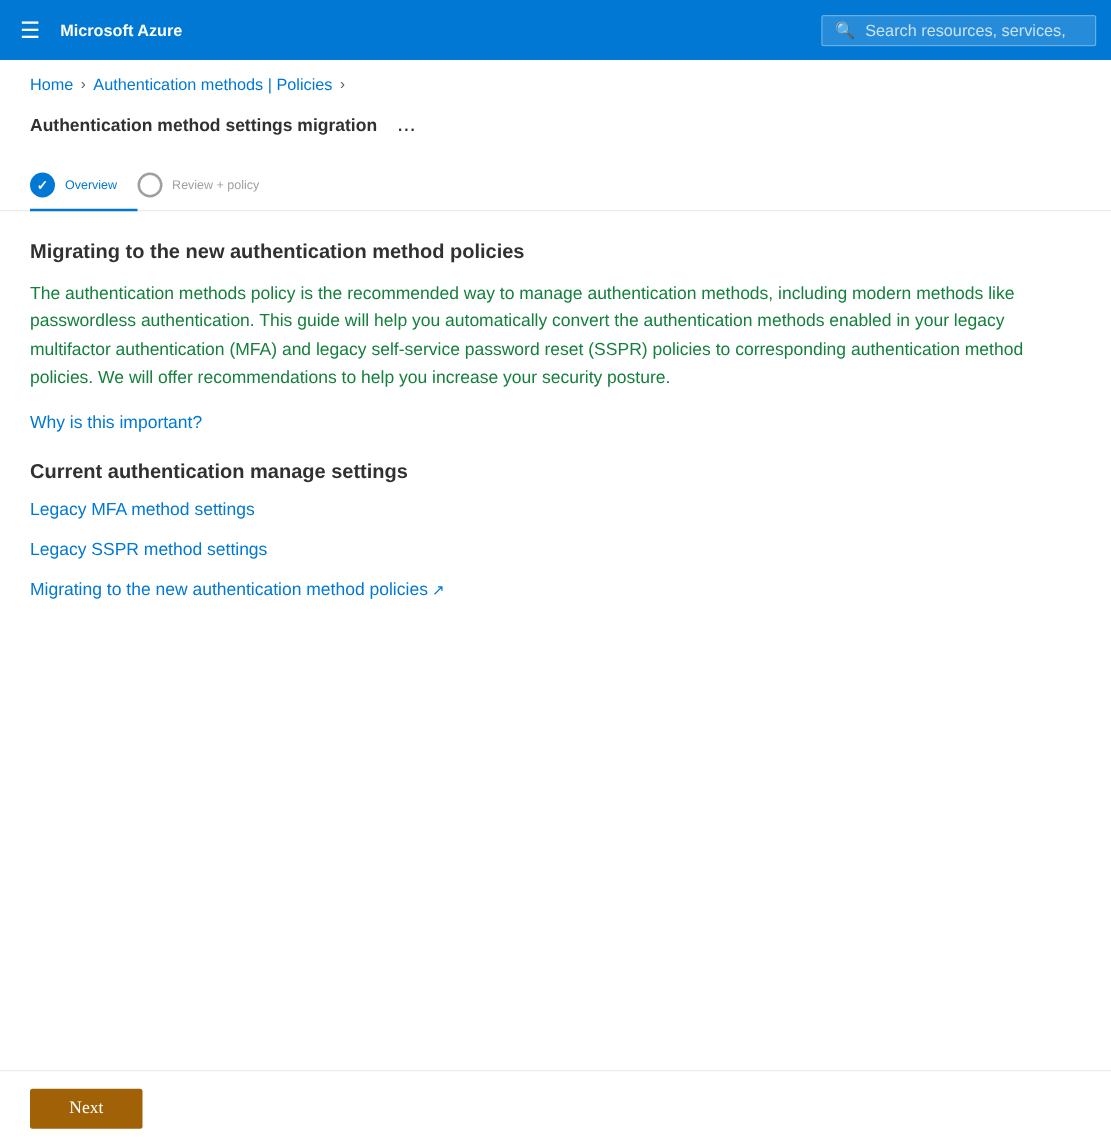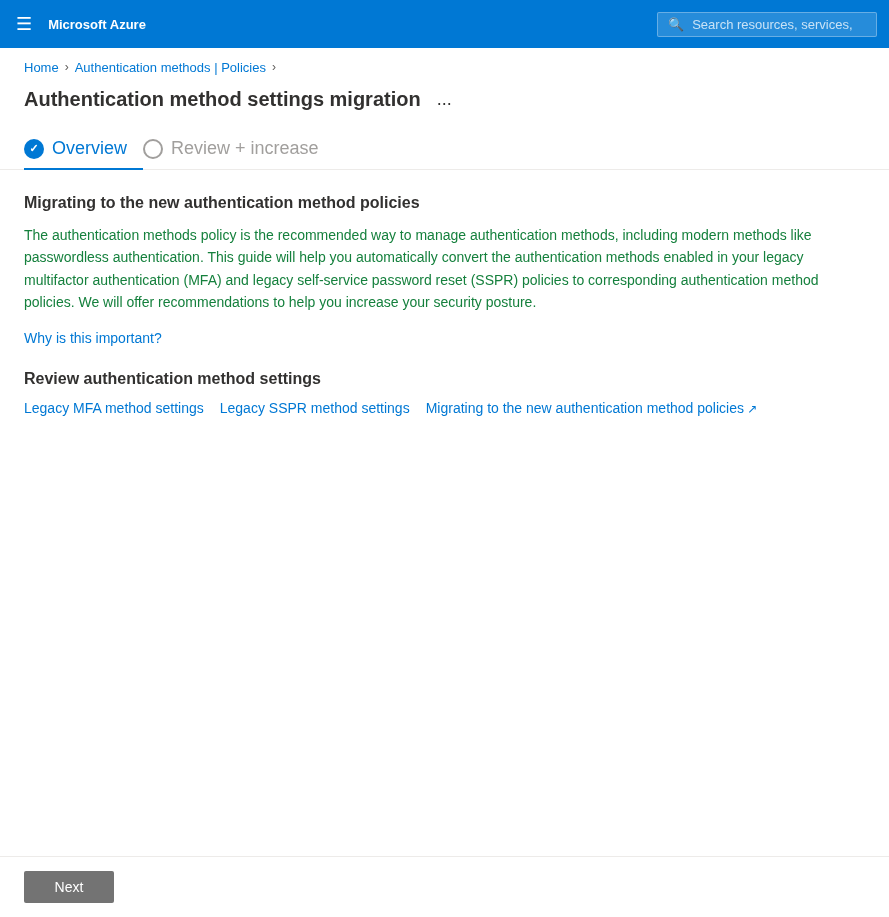--- a/index.html
+++ b/index.html
@@ -81,21 +81,21 @@
     }
 
     
     .page-header {
       padding: 4px 24px 16px 24px;
       display: flex;
       align-items: center;
       gap: 10px;
     }
     .page-title {
-      font-size: 20px;
+      font-size: 14px;
       font-weight: 600;
       color: #323130;
     }
     .ellipsis-btn {
       color: #323130;
       font-size: 18px;
       cursor: pointer;
       padding: 2px 6px;
       border: none;
       background: none;
@@ -139,21 +139,21 @@
     .step-circle.filled {
       background: #0078d4;
       color: white;
     }
     .step-circle.empty {
       border: 2px solid #a19f9d;
       background: white;
       color: #a19f9d;
     }
     .step-label {
-      font-size: 18px;
+      font-size: 10px;
     }
     .step-item.active .step-label {
       color: #0078d4;
       font-weight: 500;
     }
     .step-item:not(.active) .step-label {
       color: #a19f9d;
     }
 
     
@@ -182,45 +182,47 @@
     .link-external::after {
       content: ' ↗';
       font-size: 12px;
     }
     .current-settings-section {
       margin-top: 24px;
     }
     .current-settings-links {
       margin-top: 12px;
       display: flex;
+      flex-direction: column;
       gap: 16px;
     }
 
     
     .footer {
       position: fixed;
       bottom: 0;
       left: 0;
       width: 889px;
       background: #fff;
       border-top: 1px solid #edebe9;
       padding: 14px 24px;
       display: flex;
       align-items: center;
     }
     .next-btn {
-      background: #737373;
+      background: #a16207;
       color: white;
       border: none;
       border-radius: 2px;
       padding: 8px 24px;
       font-size: 14px;
       font-weight: 500;
       cursor: pointer;
       min-width: 90px;
+      font-family: Liberation Serif, serif;
     }
   </style>
 </head>
 <body>
 
 <nav class="top-nav">
   <span class="hamburger-icon">☰</span>
   <span class="brand-title">Microsoft Azure</span>
   <div class="search-bar">
     <span>🔍</span>
@@ -240,31 +242,31 @@
   <button class="ellipsis-btn">...</button>
 </div>
 
 <div class="steps-nav">
   <div class="step-item active">
     <div class="step-circle filled">✓</div>
     <span class="step-label">Overview</span>
   </div>
   <div class="step-item">
     <div class="step-circle empty"></div>
-    <span class="step-label">Review + increase</span>
+    <span class="step-label">Review + policy</span>
   </div>
 </div>
 
 <div class="main-content">
   <h2 class="section-heading">Migrating to the new authentication method policies</h2>
   <p class="section-text">The authentication methods policy is the recommended way to manage authentication methods, including modern methods like passwordless authentication. This guide will help you automatically convert the authentication methods enabled in your legacy multifactor authentication (MFA) and legacy self-service password reset (SSPR) policies to corresponding authentication method policies. We will offer recommendations to help you increase your security posture.</p>
   <a class="link">Why is this important?</a>
 
   <div class="current-settings-section">
-    <h2 class="section-heading">Review authentication method settings</h2>
+    <h2 class="section-heading">Current authentication manage settings</h2>
     <div class="current-settings-links">
       <a class="link">Legacy MFA method settings</a>
       <a class="link">Legacy SSPR method settings</a>
       <a class="link link-external">Migrating to the new authentication method policies</a>
     </div>
   </div>
 </div>
 
 <div class="footer">
   <button class="next-btn">Next</button>

